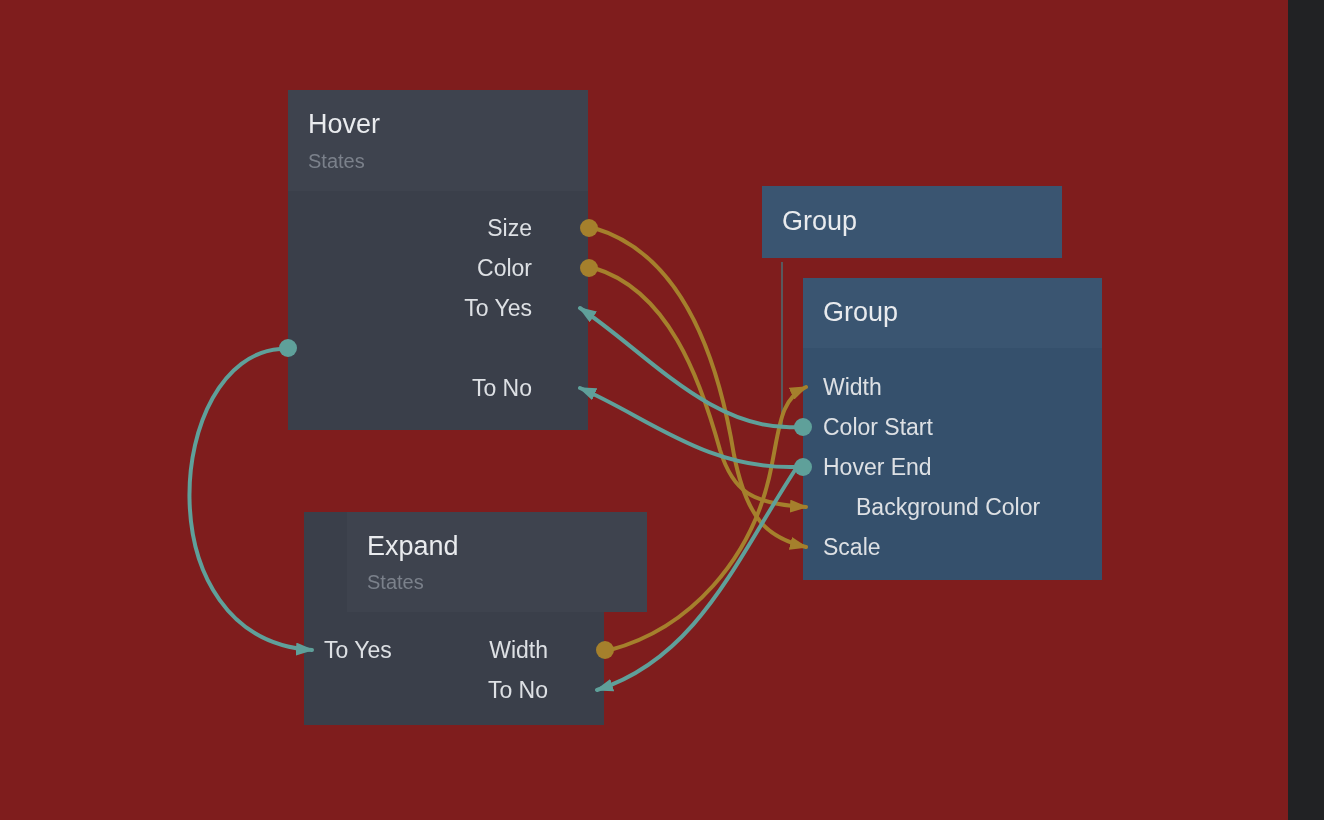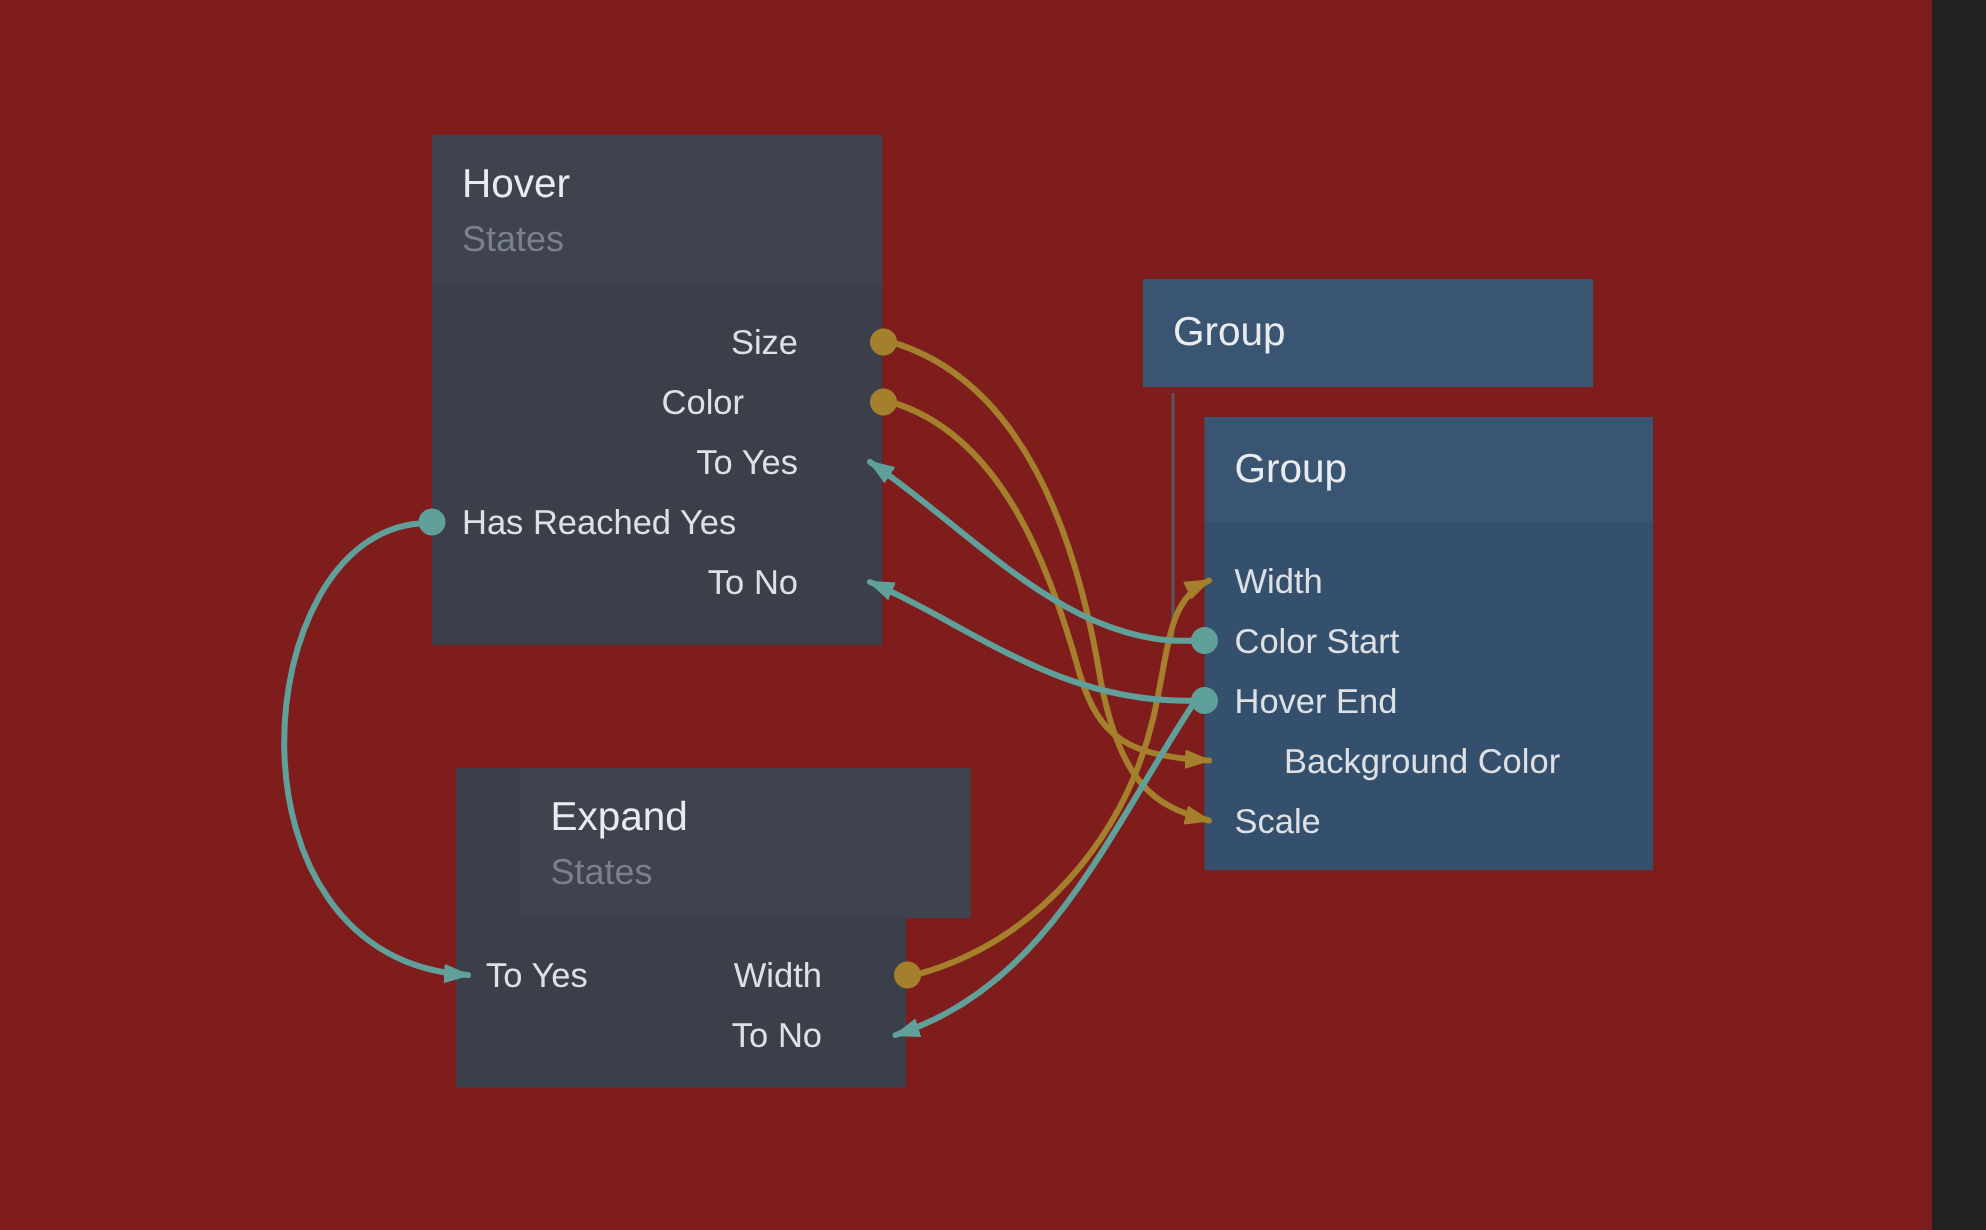--- a/index.html
+++ b/index.html
@@ -31,21 +31,21 @@
     gap: 9px;
     padding: 0 20px;
   }
   .node-title {
     font-size: 27px;
     color: #e9ebee;
     white-space: nowrap;
     line-height: 1.15;
   }
   .node-subtitle {
-    font-size: 24px;
+    font-size: 20px;
     color: #7b818b;
     white-space: nowrap;
     line-height: 1.1;
   }
   .port-label {
     position: absolute;
     font-size: 23px;
     color: #dde0e4;
     line-height: 28px;
     height: 28px;
@@ -62,23 +62,22 @@
 <body>
 
 <div class="canvas" id="canvas">
     <div class="node" style="left: 288px; top: 90px; width: 300px; height: 340px; background: rgb(58, 63, 74);">
       <div class="node-header" style="height: 101px; background: rgb(62, 67, 78);">
         <div class="node-title">Hover</div>
         <div class="node-subtitle">States</div>
       </div>
     </div>
     <div class="port-label" style="top: 214px; right: 756px; text-align: right;">Size</div>
-    <div class="port-label" style="top: 254px; right: 792px; text-align: right;">Color</div>
+    <div class="port-label" style="top: 254px; right: 756px; text-align: right;">Color</div>
     <div class="port-label" style="top: 294px; right: 756px; text-align: right;">To Yes</div>
-    <div class="port-label" style="top: 334px; left: 308px;">Has Reached Yes</div>
     <div class="port-label" style="top: 374px; right: 756px; text-align: right;">To No</div>
     <div class="node" style="left: 304px; top: 512px; width: 300px; height: 213px; background: rgb(58, 63, 74);">
       <div class="node-header" style="height: 100px; background: rgb(62, 67, 78); margin-left: 43px;">
         <div class="node-title">Expand</div>
         <div class="node-subtitle">States</div>
       </div>
     </div>
     <div class="port-label" style="top: 636px; left: 324px;">To Yes</div>
     <div class="port-label" style="top: 636px; right: 740px; text-align: right;">Width</div>
     <div class="port-label" style="top: 676px; right: 740px; text-align: right;">To No</div>

